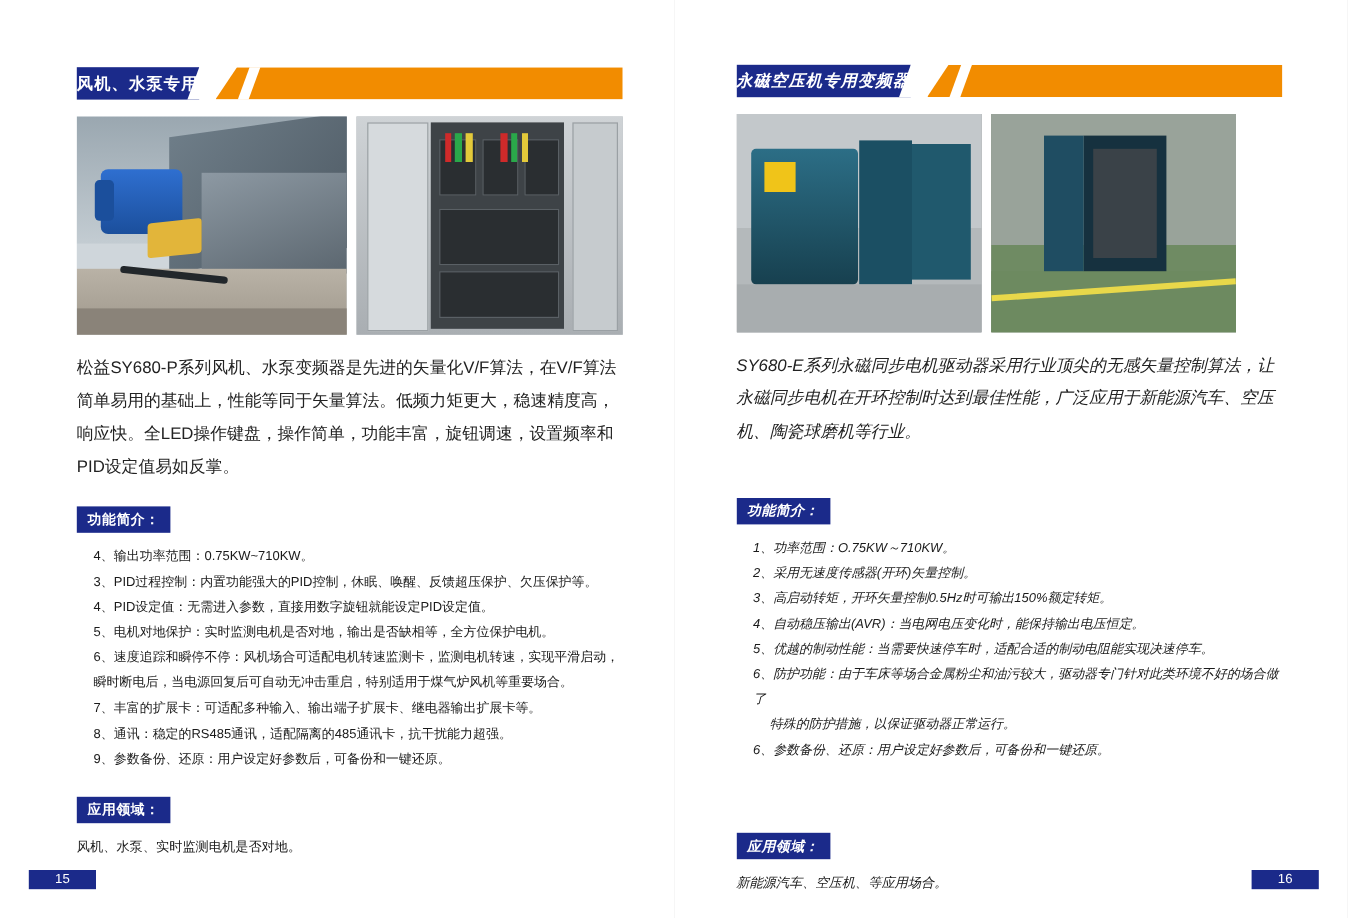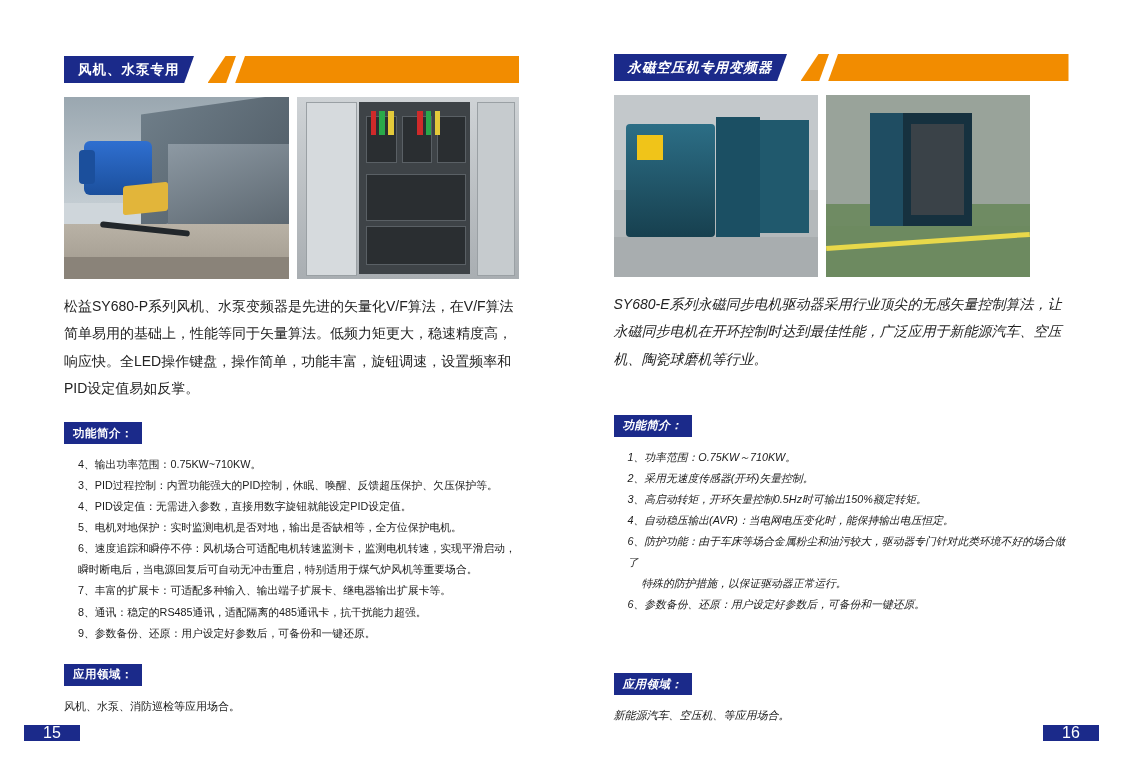--- a/index.html
+++ b/index.html
@@ -18,21 +18,21 @@
   }
   .page.left{padding:0;}
   .page.right{padding:0;}
 
   
   .sec-head{
     position:relative;height:27px;display:flex;align-items:stretch;
   }
   .sec-head .blue{
     background:#1b2a8a;color:#fff;display:flex;align-items:center;
-    padding:0 14px;font-size:13.5px;letter-spacing:1px;font-weight:bold;
+    padding:0 0;font-size:13.5px;letter-spacing:1px;font-weight:bold;
   }
   .sec-head .slants{position:relative;flex:1;}
   .sec-head .slants .white-gap{
     position:absolute;left:0;top:0;height:100%;width:18px;background:#fff;
     transform:skewX(-20deg);transform-origin:top left;
   }
   .sec-head .slants .orange{
     position:absolute;left:14px;top:0;height:100%;right:0;background:#f28c00;
     clip-path:polygon(18px 0,100% 0,100% 100%,0 100%);
   }
@@ -126,21 +126,21 @@
     margin:10px 0 0 0;padding:0;list-style:none;
     font-size:10.8px;color:#1a1a1a;line-height:1.95;
   }
   ol.feat li{padding-left:14px;position:relative;}
 
   .plain{font-size:11px;color:#1a1a1a;margin-top:10px;line-height:1.9;}
 
   
   .folio{
     position:absolute;bottom:24px;height:16px;width:56px;background:#1b2a8a;
-    color:#fff;font-size:16px;display:flex;align-items:center;justify-content:center;
+    color:#fff;font-size:11px;display:flex;align-items:center;justify-content:center;
   }
   .folio.l{left:24px;}
   .folio.r{right:24px;}
 </style>
 </head>
 <body>
 
 <div class="spread">
 
   <div class="page left">
@@ -202,21 +202,21 @@
         <li>5、电机对地保护：实时监测电机是否对地，输出是否缺相等，全方位保护电机。</li>
         <li>6、速度追踪和瞬停不停：风机场合可适配电机转速监测卡，监测电机转速，实现平滑启动，瞬时断电后，当电源回复后可自动无冲击重启，特别适用于煤气炉风机等重要场合。</li>
         <li>7、丰富的扩展卡：可适配多种输入、输出端子扩展卡、继电器输出扩展卡等。</li>
         <li>8、通讯：稳定的RS485通讯，适配隔离的485通讯卡，抗干扰能力超强。</li>
         <li>9、参数备份、还原：用户设定好参数后，可备份和一键还原。</li>
       </ol>
 
       <div class="chip-wrap">
         <span class="chip">应用领域：</span>
       </div>
-      <div class="plain">风机、水泵、消防巡检等应用场合。</div>
+      <div class="plain">风机、水泵、实时监测电机是否对地。</div>
 
     </div>
 
     <div class="folio l">15</div>
   </div>
 
   <div class="page right">
 
     <div style="position:absolute;left:52px;top:54px;width:455px;font-style:italic;">
 
@@ -255,20 +255,21 @@
 
       <div class="chip-wrap" style="margin-top:42px;">
         <span class="chip">功能简介：</span>
       </div>
 
       <ol class="feat">
         <li>1、功率范围：O.75KW～710KW。</li>
         <li>2、采用无速度传感器(开环)矢量控制。</li>
         <li>3、高启动转矩，开环矢量控制0.5Hz时可输出150%额定转矩。</li>
         <li>4、自动稳压输出(AVR)：当电网电压变化时，能保持输出电压恒定。</li>
+        <li>5、优越的制动性能：当需要快速停车时，适配合适的制动电阻能实现决速停车。</li>
         <li>6、防护功能：由于车床等场合金属粉尘和油污较大，驱动器专门针对此类环境不好的场合做了</li>
         <li class="sub-line" style="padding-left:28px;">特殊的防护措施，以保证驱动器正常运行。</li>
         <li>6、参数备份、还原：用户设定好参数后，可备份和一键还原。</li>
       </ol>
 
       <div class="chip-wrap" style="margin-top:58px;">
         <span class="chip">应用领域：</span>
       </div>
       <div class="plain">新能源汽车、空压机、等应用场合。</div>
 

